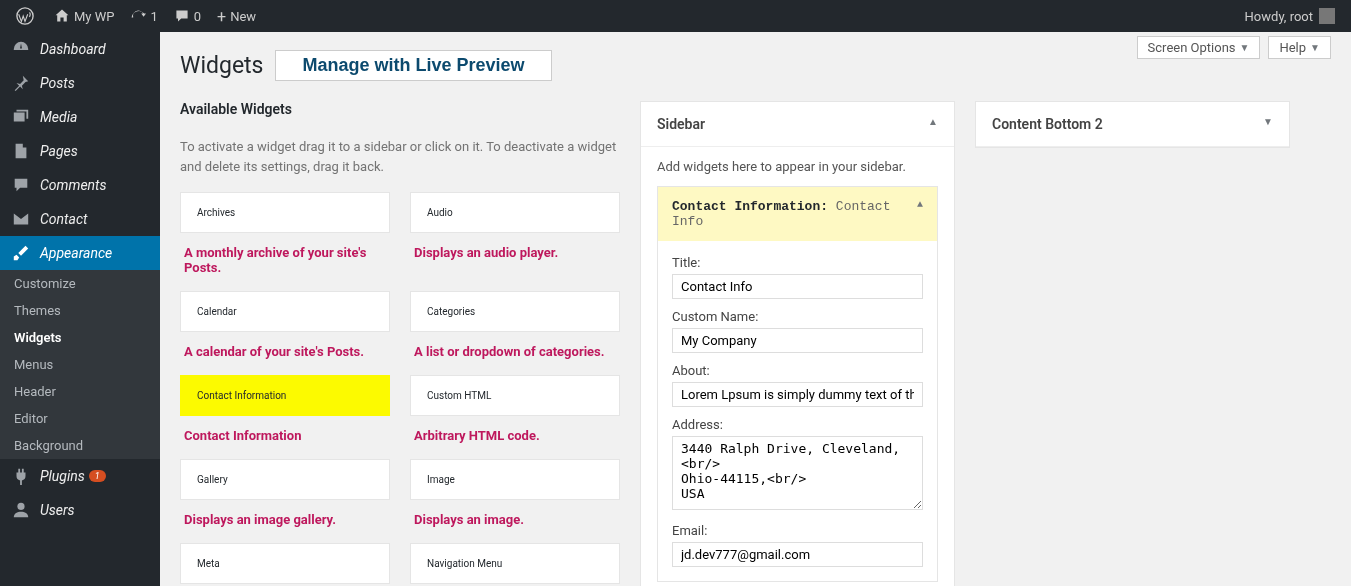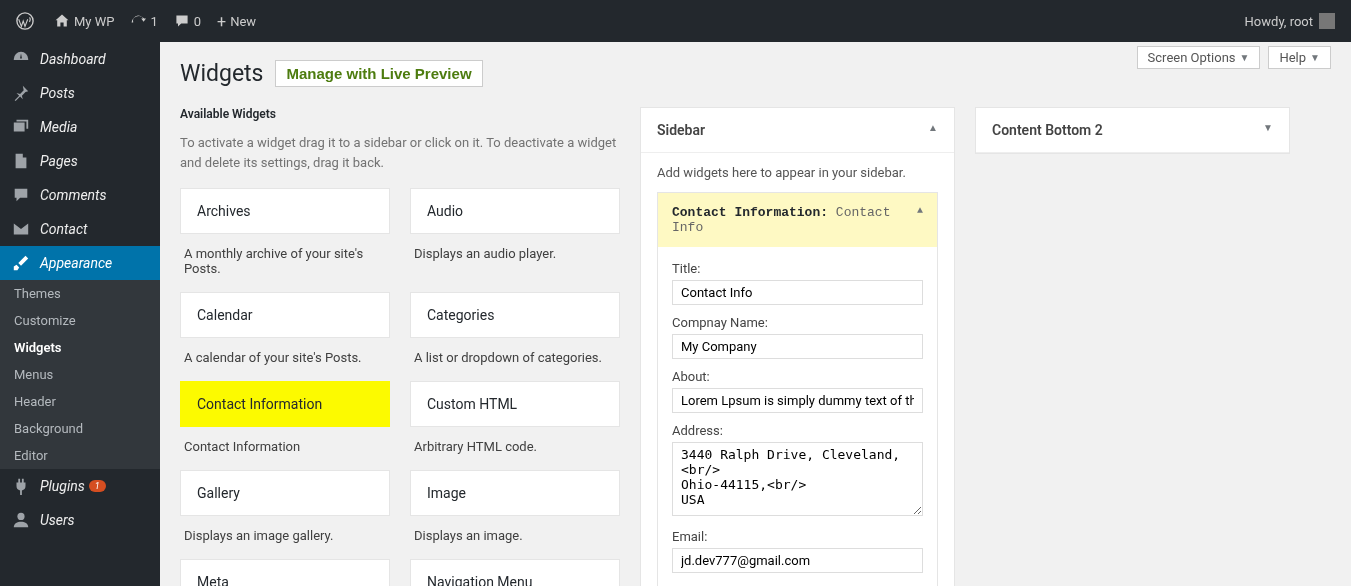--- a/index.html
+++ b/index.html
@@ -1,48 +1,48 @@
 <!DOCTYPE html>
 <html><head>
 <meta charset="utf-8">
 <style>
 * { box-sizing: border-box; margin: 0; padding: 0; }
 body { font-family: -apple-system, BlinkMacSystemFont, "Segoe UI", Roboto, sans-serif; font-size: 13px; background: #f1f1f1; color: #444; width: 1351px; height: 586px; overflow: hidden; }
-.adminbar { background: #23282d; color: #eee; height: 42px; display: flex; align-items: center; padding: 0 8px; font-size: 13px; }
+.adminbar { background: #23282d; color: #eee; height: 32px; display: flex; align-items: center; padding: 0 8px; font-size: 13px; }
 .adminbar .ab-item { display: flex; align-items: center; padding: 0 8px; color: #ccc; cursor: pointer; height: 32px; }
 .adminbar .spacer { flex: 1; }
 .adminbar .avatar { width: 16px; height: 16px; background: #777; margin-left: 6px; }
 .ab-icon { font-size: 16px; margin-right: 4px; }
 .wrap { display: flex; height: calc(586px - 32px); }
 .sidebar { width: 160px; background: #23282d; color: #eee; flex-shrink: 0; }
 .sidebar .menu-item { display: flex; align-items: center; padding: 8px 12px; color: #eee; cursor: pointer; font-size: 14px; font-style: italic; }
 .sidebar .menu-item .micon { width: 20px; margin-right: 8px; font-size: 16px; color: rgba(240,245,250,0.6); }
 .sidebar .menu-item.current { background: #0073aa; color: #fff; position: relative; }
 .sidebar .menu-item.current .micon { color: #fff; }
 .sidebar .menu-item.current::after { content: ''; position: absolute; right: -8px; top: 50%; transform: translateY(-50%); border: 8px solid transparent; border-right-color: #f1f1f1; }
 .sidebar .submenu { background: #32373c; }
 .sidebar .submenu .sub-item { padding: 6px 12px 6px 14px; color: #b4b9be; cursor: pointer; font-size: 13px; }
 .sidebar .submenu .sub-item.active { color: #fff; font-weight: 600; }
 .plugins-badge { background: #d54e21; color: #fff; border-radius: 9px; font-size: 9px; padding: 1px 6px; margin-left: 4px; }
 .content { flex: 1; padding: 0 20px; overflow: auto; position: relative; }
 .topbar { position: absolute; right: 20px; top: 4px; display: flex; gap: 8px; }
 .top-btn { background: #fff; border: 1px solid #ccc; padding: 3px 10px; font-size: 13px; color: #555; cursor: pointer; display: flex; align-items: center; gap: 4px; }
 .heading-inline { display: flex; align-items: center; gap: 12px; padding-top: 18px; }
 .heading-inline h1 { font-size: 23px; font-weight: 400; color: #23282d; }
-.page-action { background: #fff; border: 1px solid #ccc; color: #4d7c0f; padding: 4px 10px; font-size: 15px; cursor: pointer; font-weight: 600; }
+.page-action { background: #fff; border: 1px solid #ccc; color: #0c4a6e; padding: 4px 26px; font-size: 18px; cursor: pointer; font-weight: 600; }
 .columns { display: flex; gap: 20px; margin-top: 20px; }
 .col-left { width: 440px; }
 .col-mid { width: 315px; }
 .col-right { width: 315px; }
-.col-left h2 { font-size: 12px; font-weight: 600; margin-bottom: 12px; color: #23282d; }
+.col-left h2 { font-size: 14px; font-weight: 600; margin-bottom: 20px; color: #23282d; }
 .col-left .desc { color: #737373; font-size: 13px; margin-bottom: 16px; line-height: 1.5; }
 .widget-grid { display: grid; grid-template-columns: 1fr 1fr; gap: 10px 20px; }
-.widget-box { background: #fff; border: 1px solid #e5e5e5; padding: 14px 16px; font-size: 14px; color: #23282d; cursor: move; }
+.widget-box { background: #fff; border: 1px solid #e5e5e5; padding: 14px 16px; font-size: 10px; color: #23282d; cursor: move; }
 .widget-box.highlight { background: #fcfa00; border-color: #fcfa00; }
-.widget-desc-cell { font-size: 13px; color: #404040; padding: 2px 4px 6px; }
+.widget-desc-cell { font-size: 13px; color: #be185d; padding: 2px 4px 6px; font-weight: bold; }
 .panel { background: #fff; border: 1px solid #e5e5e5; }
 .panel-head { padding: 14px 16px; font-size: 14px; font-weight: 600; display: flex; justify-content: space-between; align-items: flex-start; cursor: pointer; border-bottom: 1px solid #eee; }
 .panel-body { padding: 12px 16px; font-size: 13px; color: #555; }
 .widget-item { border: 1px solid #e5e5e5; margin-top: 12px; }
 .widget-item-head { background: #fef9c3; padding: 12px 14px; font-size: 13px; display: flex; justify-content: space-between; align-items: flex-start; cursor: pointer; font-family: Liberation Mono, monospace; }
 .widget-item-head strong { color: #23282d; }
 .widget-item-head .sub { color: #666; font-weight: normal; }
 .widget-form { padding: 14px; }
 .widget-form label { display: block; font-size: 13px; color: #444; margin-bottom: 4px; margin-top: 10px; }
 .widget-form label:first-child { margin-top: 0; }
@@ -150,27 +150,27 @@
     </div>
     <div class="menu-item current">
       <span class="micon">
           <svg width="18" height="18" viewBox="0 0 20 20" fill="currentColor">
             <path d="M15 2l3 3-8 8-3-3zM5 12l3 3-2 3-4 0 0-4z"></path>
           </svg>
         </span>
       <span>Appearance</span>
     </div>
     <div class="submenu">
+      <div class="sub-item">Customize</div>
       <div class="sub-item">Themes</div>
-      <div class="sub-item">Customize</div>
       <div class="sub-item active">Widgets</div>
       <div class="sub-item">Menus</div>
       <div class="sub-item">Header</div>
+      <div class="sub-item">Editor</div>
       <div class="sub-item">Background</div>
-      <div class="sub-item">Editor</div>
     </div>
     <div class="menu-item">
       <span class="micon">
           <svg width="18" height="18" viewBox="0 0 20 20" fill="currentColor">
             <path d="M7 2v4H5v4a5 5 0 0 0 4 4.9V20h2v-5.1A5 5 0 0 0 15 10V6h-2V2h-2v4H9V2z"></path>
           </svg>
         </span>
       <span>Plugins</span>
       <span class="plugins-badge">1</span>
     </div>
@@ -244,21 +244,21 @@
               <div class="widget-item-head">
                 <span>
                   <strong>Contact Information:</strong>
                   <span class="sub">Contact Info</span>
                 </span>
                 <span class="caret">▲</span>
               </div>
               <div class="widget-form">
                 <label>Title:</label>
                 <input type="text" value="Contact Info" style="">
-                <label>Compnay Name:</label>
+                <label>Custom Name:</label>
                 <input type="text" value="My Company" style="">
                 <label>About:</label>
                 <input type="text" value="Lorem Lpsum is simply dummy text of the p" style="">
                 <label>Address:</label>
                 <textarea style="">3440 Ralph Drive, Cleveland,&lt;br/&gt;
 Ohio-44115,&lt;br/&gt;
 USA</textarea>
                 <label>Email:</label>
                 <input type="text" value="jd.dev777@gmail.com" style="">
               </div>

